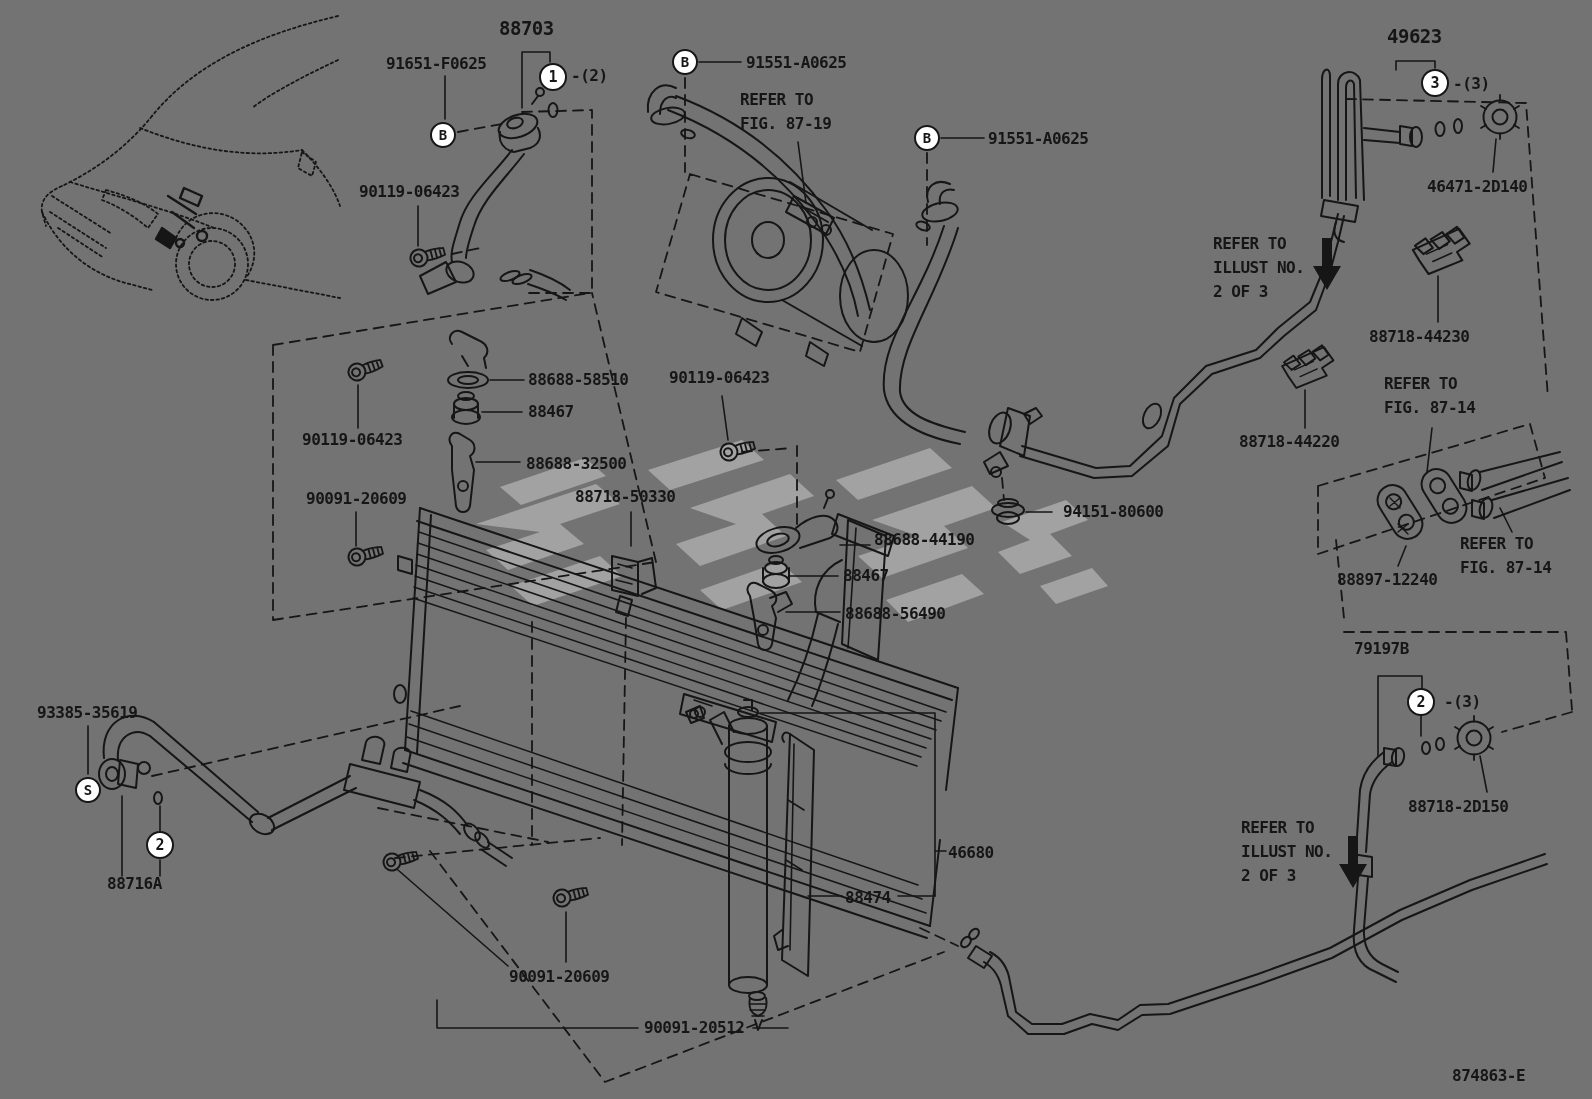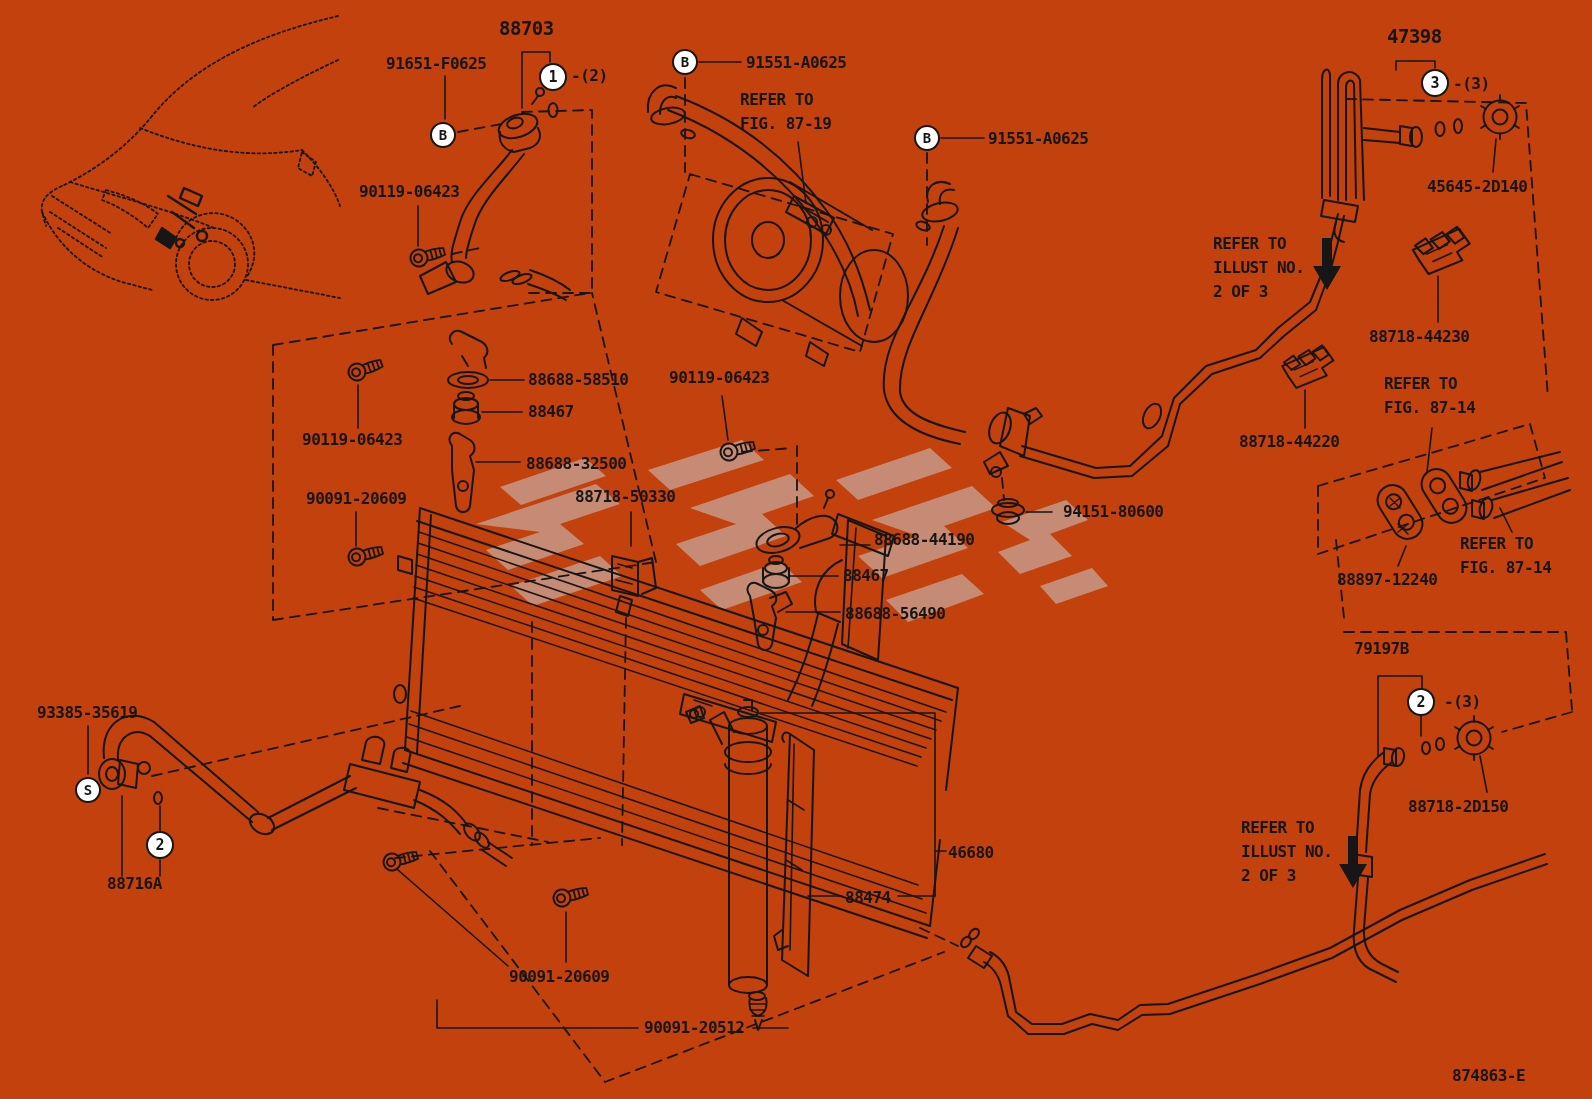--- a/index.html
+++ b/index.html
@@ -1,16 +1,16 @@
 <!DOCTYPE html>
 <html><head>
 <meta charset="utf-8">
 <style>
   html,body{margin:0;padding:0;background:#ffffff;}
-  #stage{position:relative;width:1592px;height:1099px;background:#c2410c;overflow:hidden;
+  #stage{position:relative;width:1592px;height:1099px;background:#737373;overflow:hidden;
          font-family:"DejaVu Sans Mono",monospace;}
   #art{position:absolute;left:0;top:0;}
   .lbl{position:absolute;font:bold 16px "DejaVu Sans Mono",monospace;color:#161616;
        white-space:pre-line;line-height:24px;letter-spacing:-0.5px;}
   .lbl.big{font-size:19px;}
   .badge{position:absolute;box-sizing:border-box;border:2.4px solid #161616;border-radius:50%;
          background:#fff;display:flex;align-items:center;justify-content:center;
          font:bold 15px "DejaVu Sans Mono",monospace;color:#161616;}
   .badge.n{width:28px;height:28px;}
   .badge.l{width:26px;height:26px;font-size:14px;}
@@ -380,23 +380,23 @@
 </svg>
 
 <div class="lbl big" style="left:499px;top:16px">88703</div>
 <div class="lbl" style="left:386px;top:52px">91651-F0625</div>
 <div class="lbl" style="left:571px;top:64px">-(2)</div>
 <div class="lbl" style="left:746px;top:51px">91551-A0625</div>
 <div class="lbl" style="left:740px;top:88px">REFER TO
 FIG. 87-19</div>
 <div class="lbl" style="left:988px;top:127px">91551-A0625</div>
 <div class="lbl" style="left:359px;top:180px">90119-06423</div>
-<div class="lbl big" style="left:1387px;top:24px">47398</div>
+<div class="lbl big" style="left:1387px;top:24px">49623</div>
 <div class="lbl" style="left:1453px;top:72px">-(3)</div>
-<div class="lbl" style="left:1427px;top:175px">45645-2D140</div>
+<div class="lbl" style="left:1427px;top:175px">46471-2D140</div>
 <div class="lbl" style="left:1213px;top:232px">REFER TO
 ILLUST NO.
 2 OF 3</div>
 <div class="lbl" style="left:1369px;top:325px">88718-44230</div>
 <div class="lbl" style="left:1384px;top:372px">REFER TO
 FIG. 87-14</div>
 <div class="lbl" style="left:1239px;top:430px">88718-44220</div>
 <div class="lbl" style="left:1063px;top:500px">94151-80600</div>
 <div class="lbl" style="left:528px;top:368px">88688-58510</div>
 <div class="lbl" style="left:528px;top:400px">88467</div>

